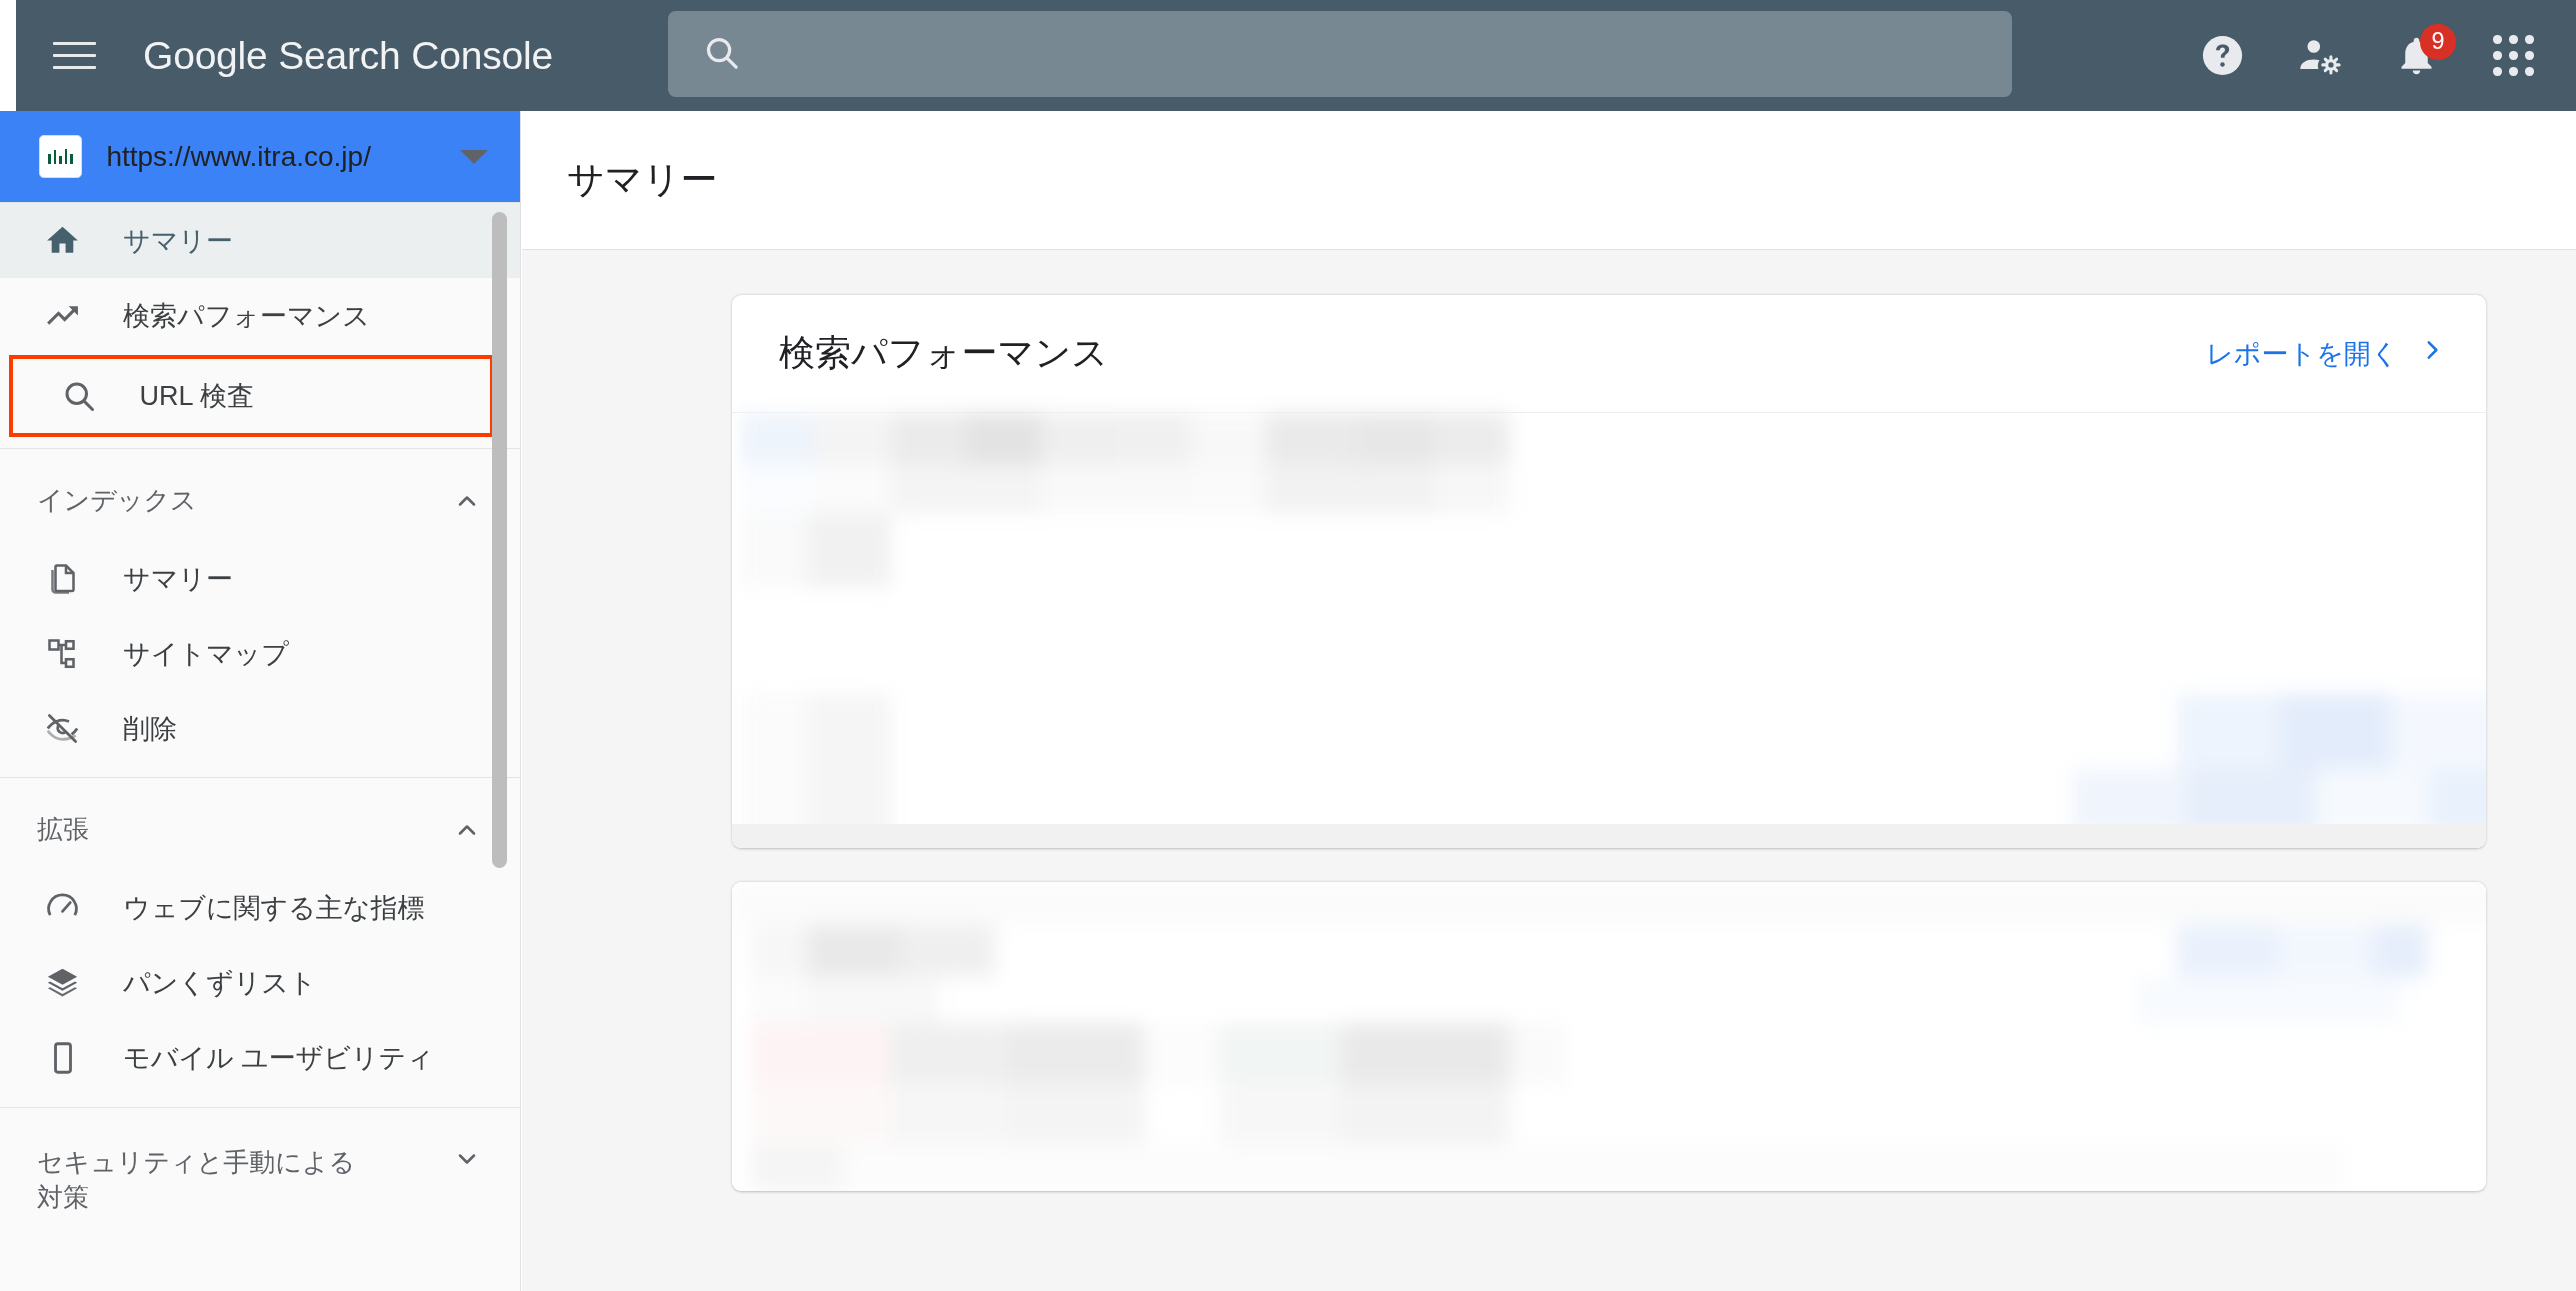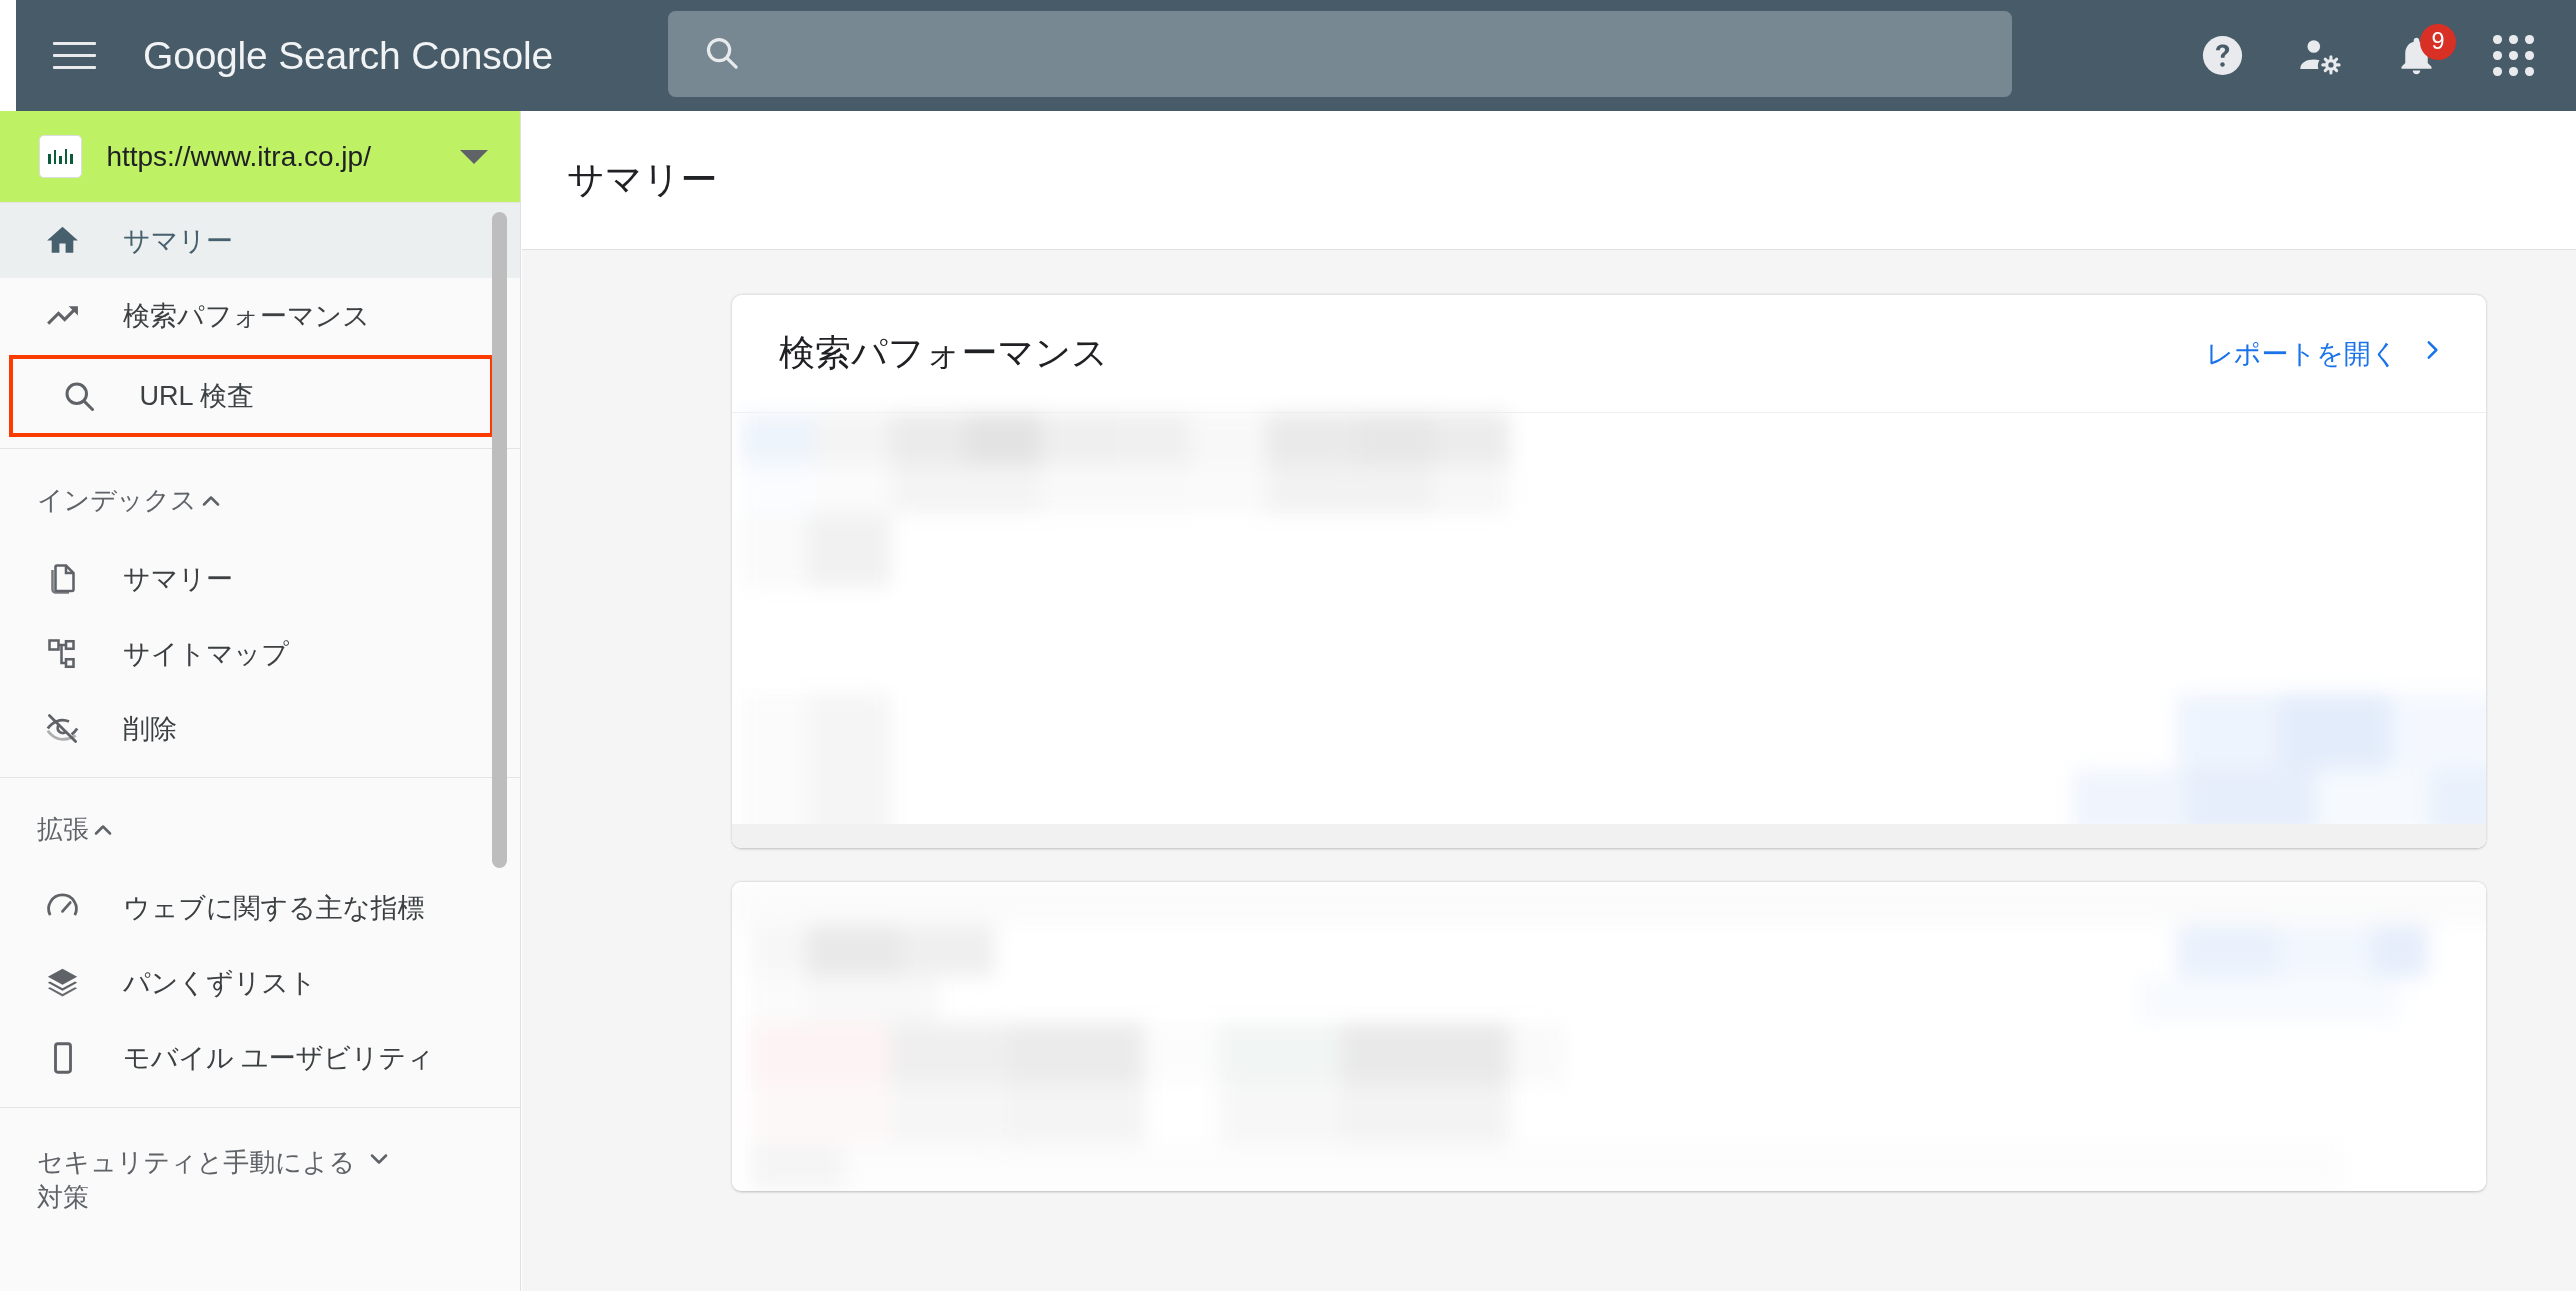--- a/index.html
+++ b/index.html
@@ -95,21 +95,21 @@
     background: #fafafa;
     border-right: 0.9px solid #e0e0e0;
     overflow: hidden;
   }
   .property {
     height: 92px;
     display: flex; align-items: center;
     padding: 0 32px 0 39px;
     border-bottom: 0.9px solid #e4e4e4;
     cursor: pointer;
-    background: #bef264;
+    background: #3b82f6;
   }
   .prop-icon {
     width: 43px; height: 43px;
     border: 0.9px solid #dadce0;
     border-radius: 4.7px;
     background: #fff;
     display: flex; align-items: flex-end; justify-content: center;
     gap: 2.8px;
     padding-bottom: 13px;
     flex: 0 0 auto;
@@ -162,21 +162,21 @@
   .navitem.boxed {
     border: 4.7px solid #fb3b00;
     height: 82px;
     margin: 1.9px 26px 1.9px 9.4px;
     padding-left: 44px;
     background: #fafafa;
   }
 
   .section-head {
     height: 81px;
-    display: flex; align-items: center; 
+    display: flex; align-items: center; justify-content: space-between;
     padding: 0 39px 0 37px;
     cursor: pointer;
   }
   .section-head .t {
     font-size: 26px;
     color: #5f6368;
   }
   .section-head .t.two {
     line-height: 1.35;
     white-space: normal;

